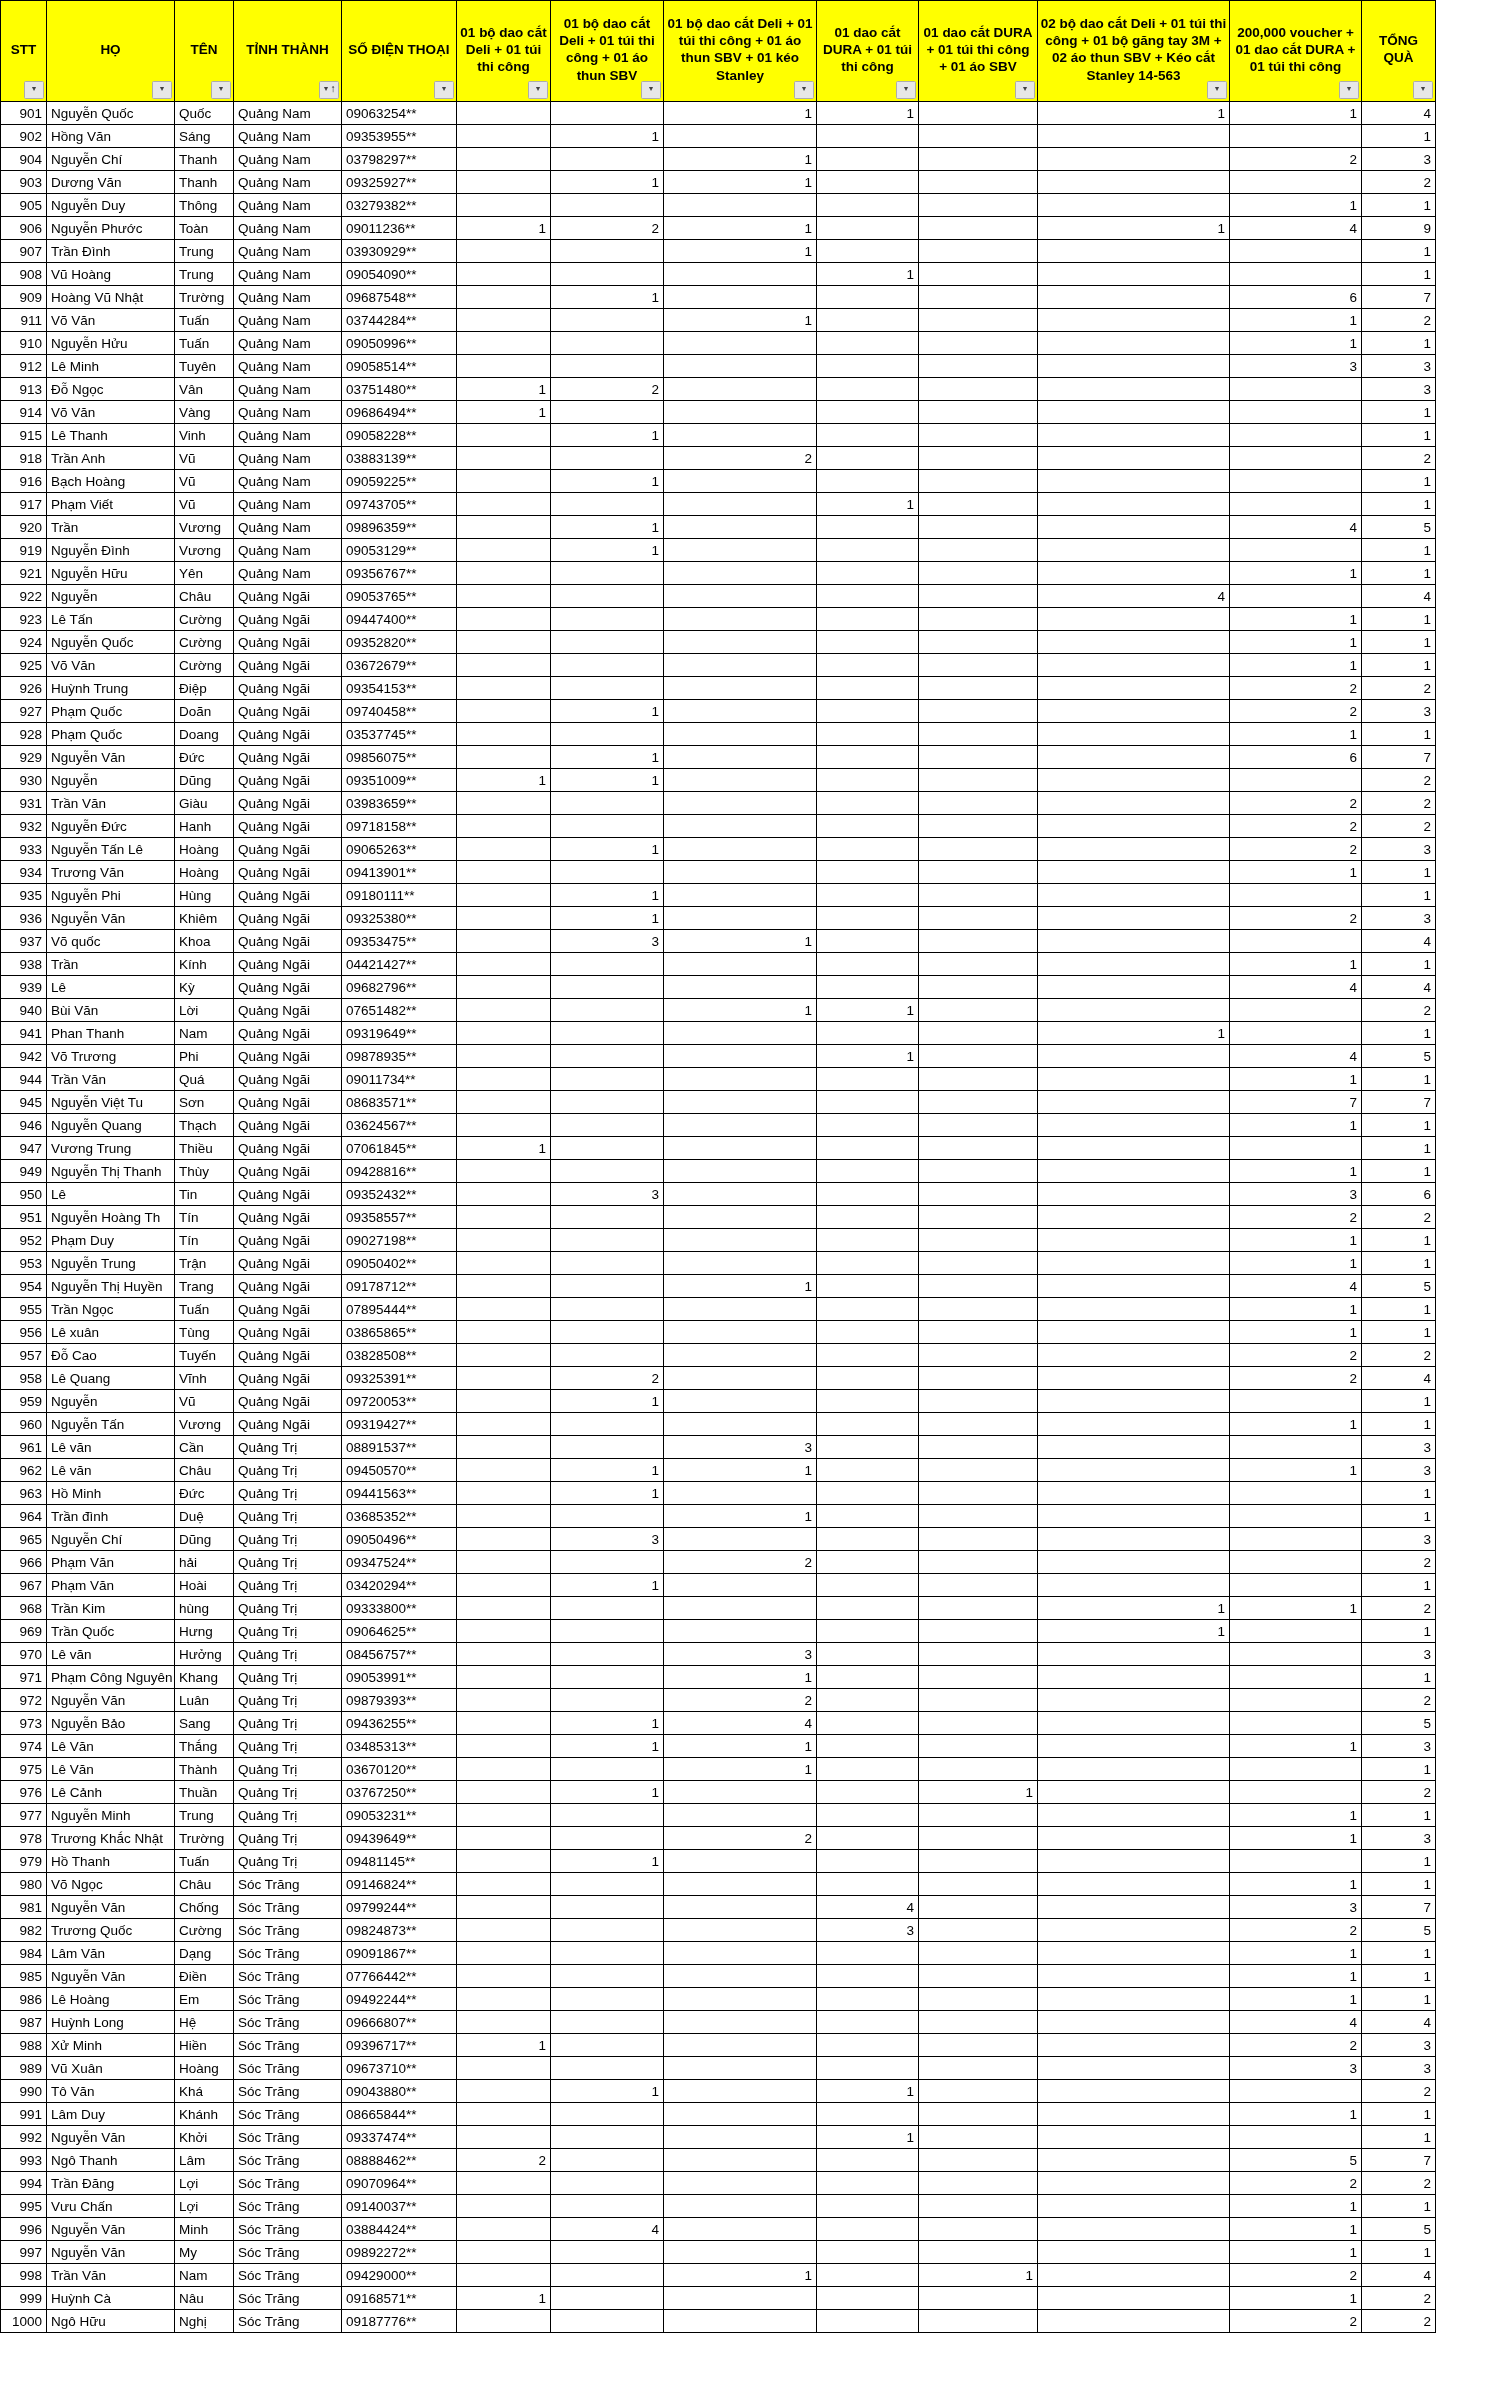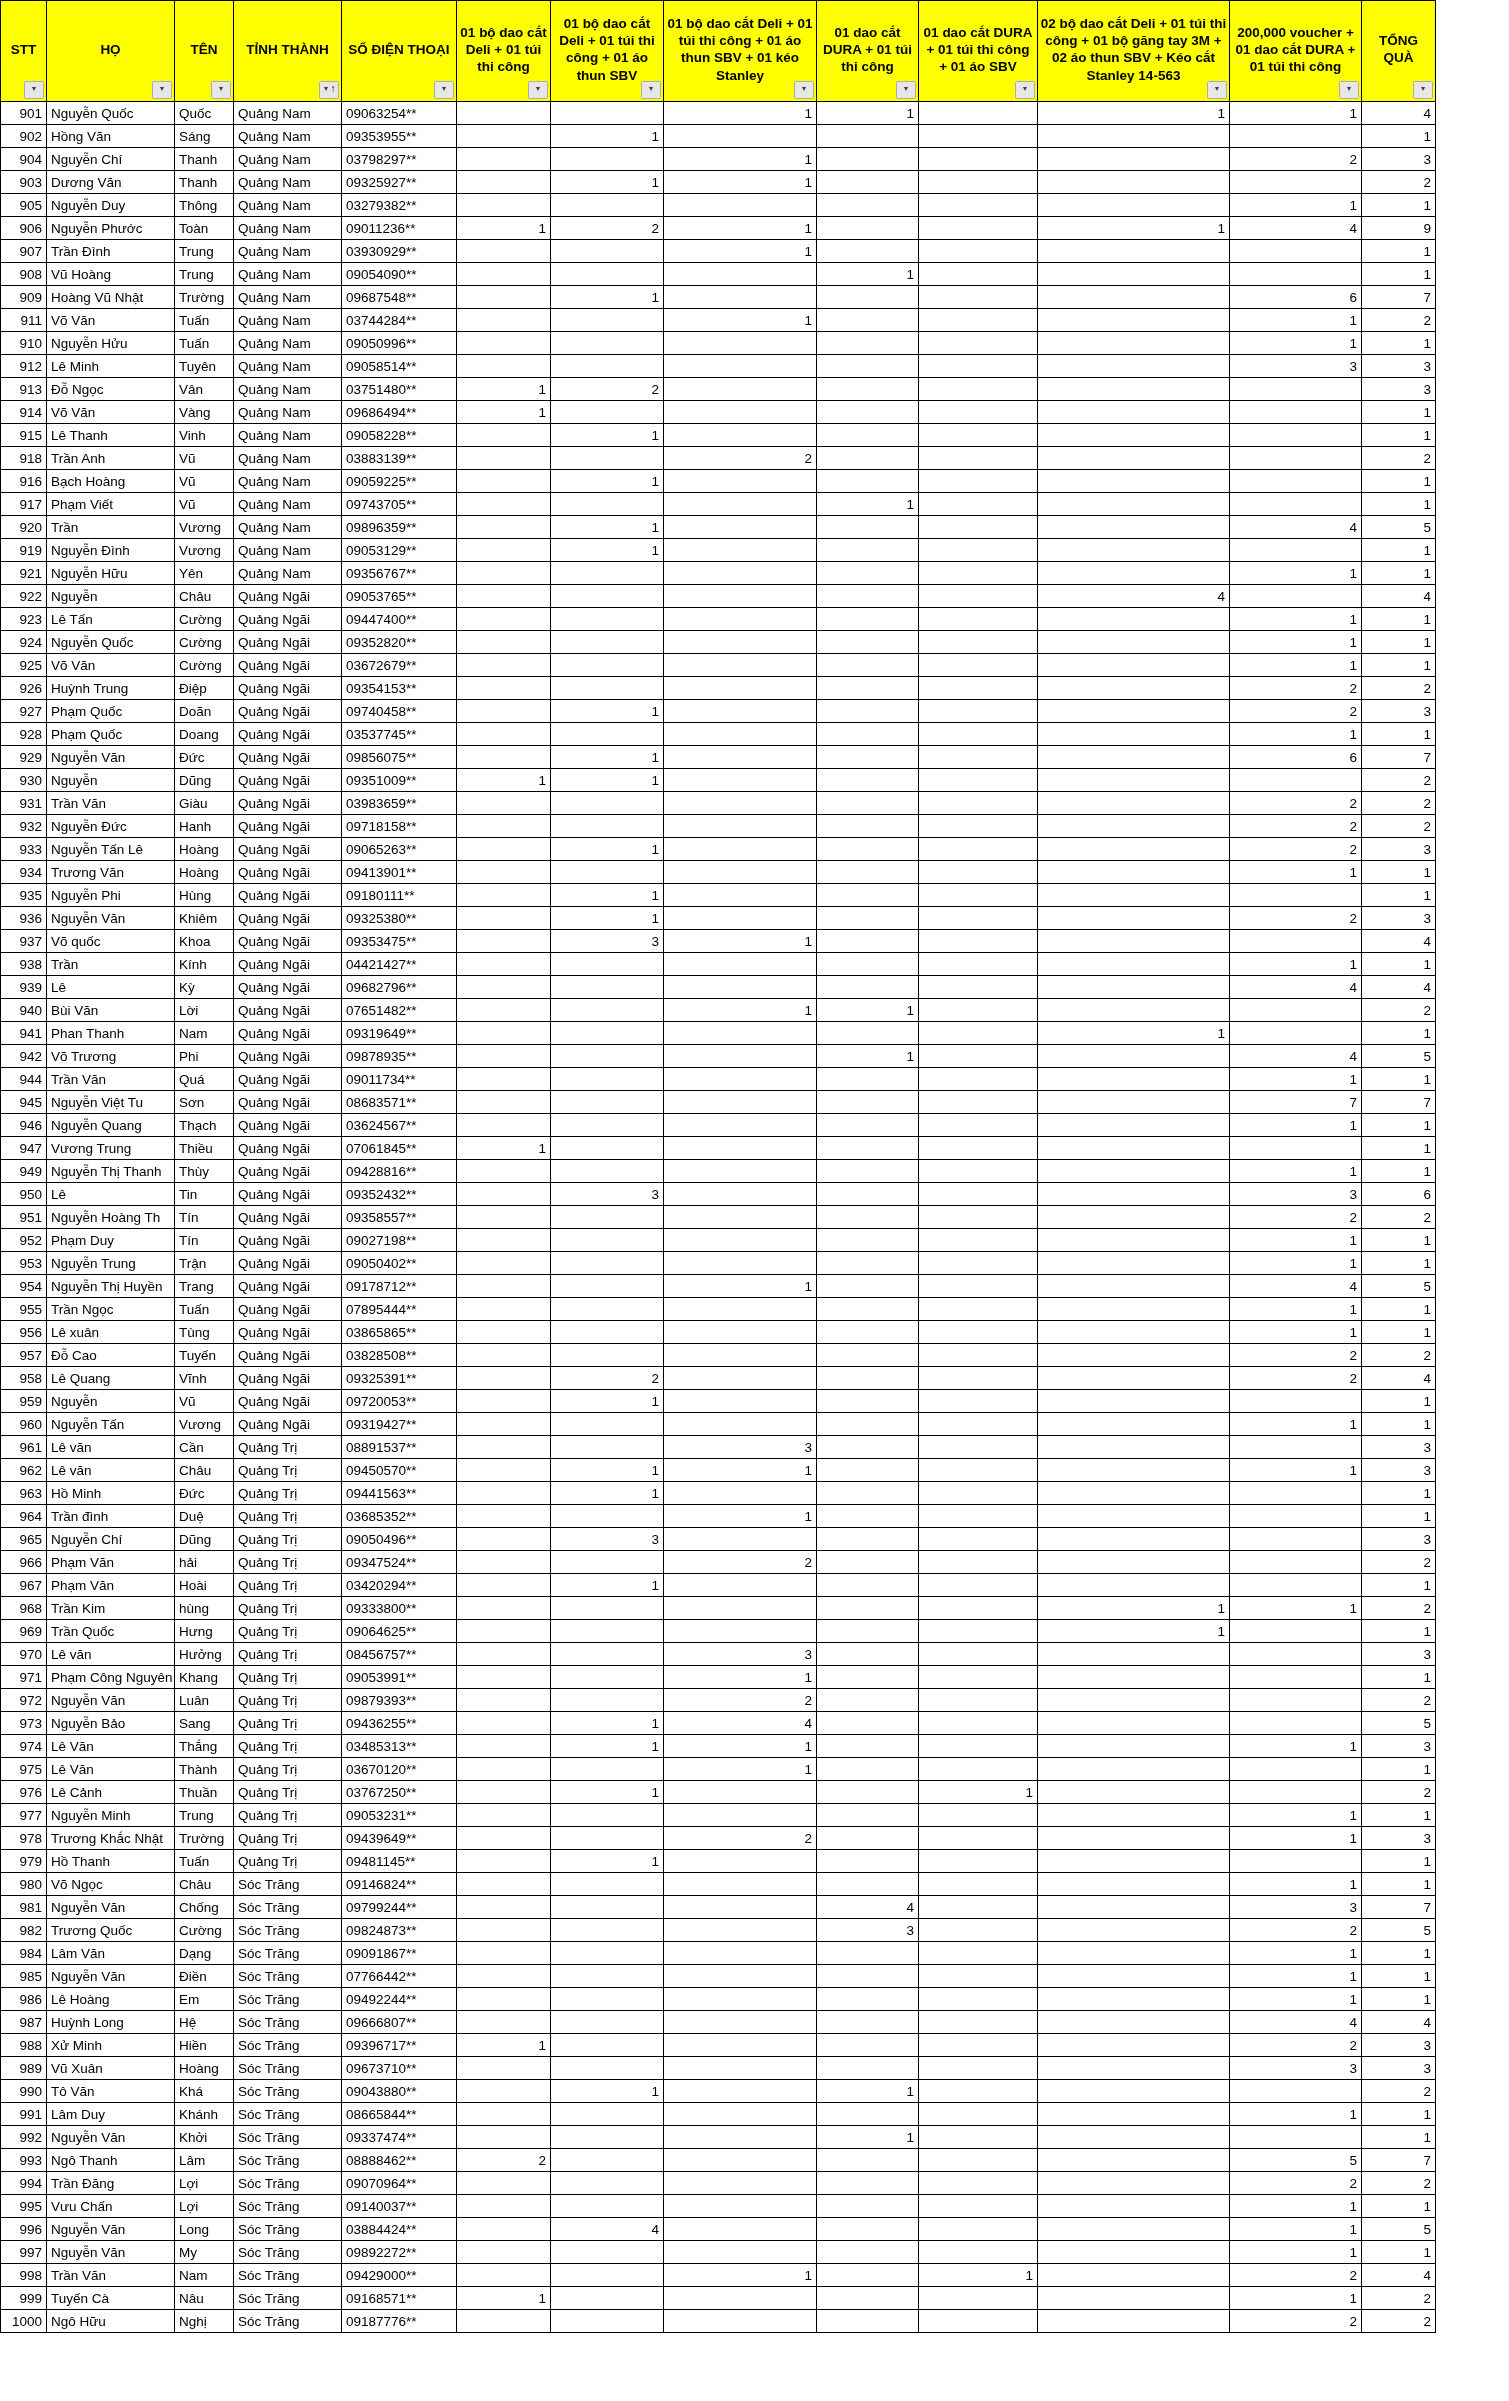--- a/index.html
+++ b/index.html
@@ -1563,21 +1563,21 @@
           <td class="al-right"></td>
           <td class="al-right"></td>
           <td class="al-right"></td>
           <td class="al-right"></td>
           <td class="al-right">1</td>
           <td class="al-right">1</td>
         </tr>
         <tr>
           <td class="al-right">996</td>
           <td class="al-left">Nguyễn Văn</td>
-          <td class="al-left">Long</td>
+          <td class="al-left">Minh</td>
           <td class="al-left">Sóc Trăng</td>
           <td class="al-left">03884424**</td>
           <td class="al-right"></td>
           <td class="al-right">4</td>
           <td class="al-right"></td>
           <td class="al-right"></td>
           <td class="al-right"></td>
           <td class="al-right"></td>
           <td class="al-right">1</td>
           <td class="al-right">5</td>
@@ -1607,21 +1607,21 @@
           <td class="al-right"></td>
           <td class="al-right">1</td>
           <td class="al-right"></td>
           <td class="al-right">1</td>
           <td class="al-right"></td>
           <td class="al-right">2</td>
           <td class="al-right">4</td>
         </tr>
         <tr>
           <td class="al-right">999</td>
-          <td class="al-left">Tuyến Cà</td>
+          <td class="al-left">Huỳnh Cà</td>
           <td class="al-left">Nâu</td>
           <td class="al-left">Sóc Trăng</td>
           <td class="al-left">09168571**</td>
           <td class="al-right">1</td>
           <td class="al-right"></td>
           <td class="al-right"></td>
           <td class="al-right"></td>
           <td class="al-right"></td>
           <td class="al-right"></td>
           <td class="al-right">1</td>

